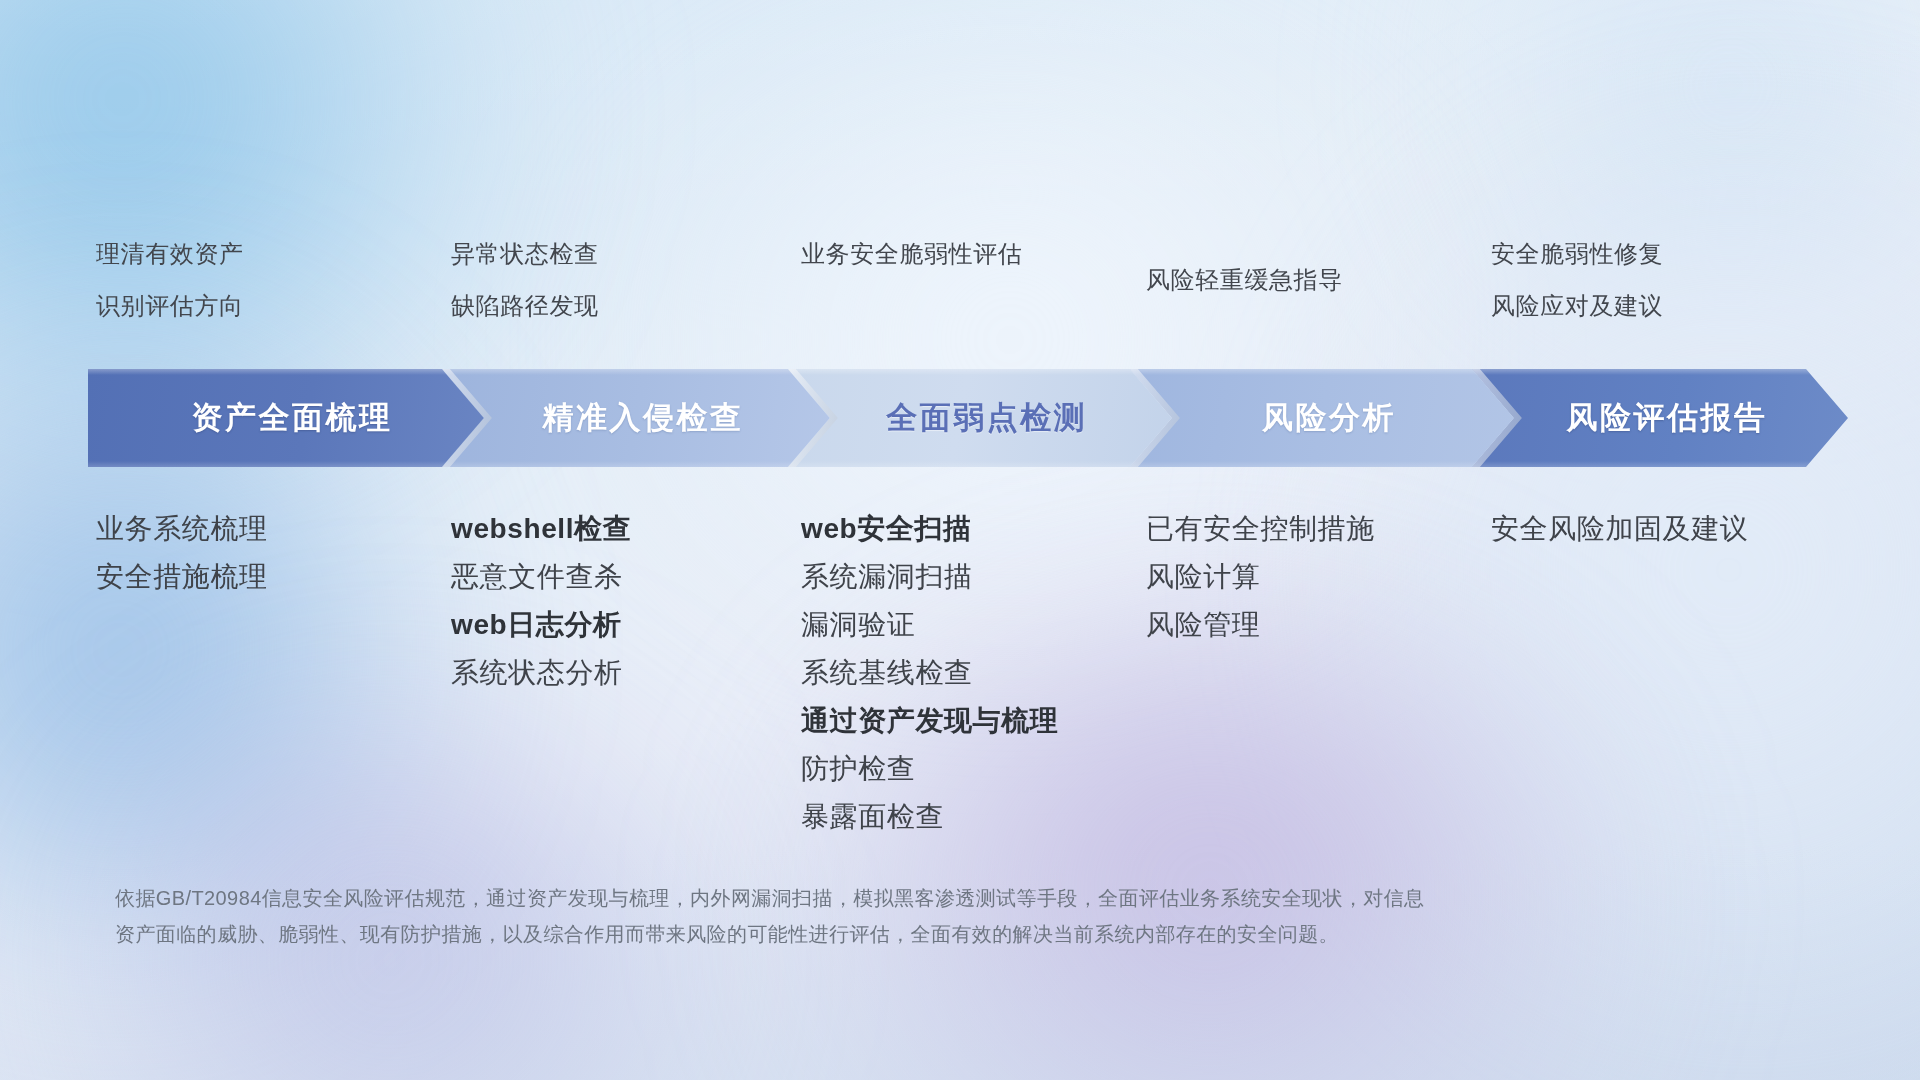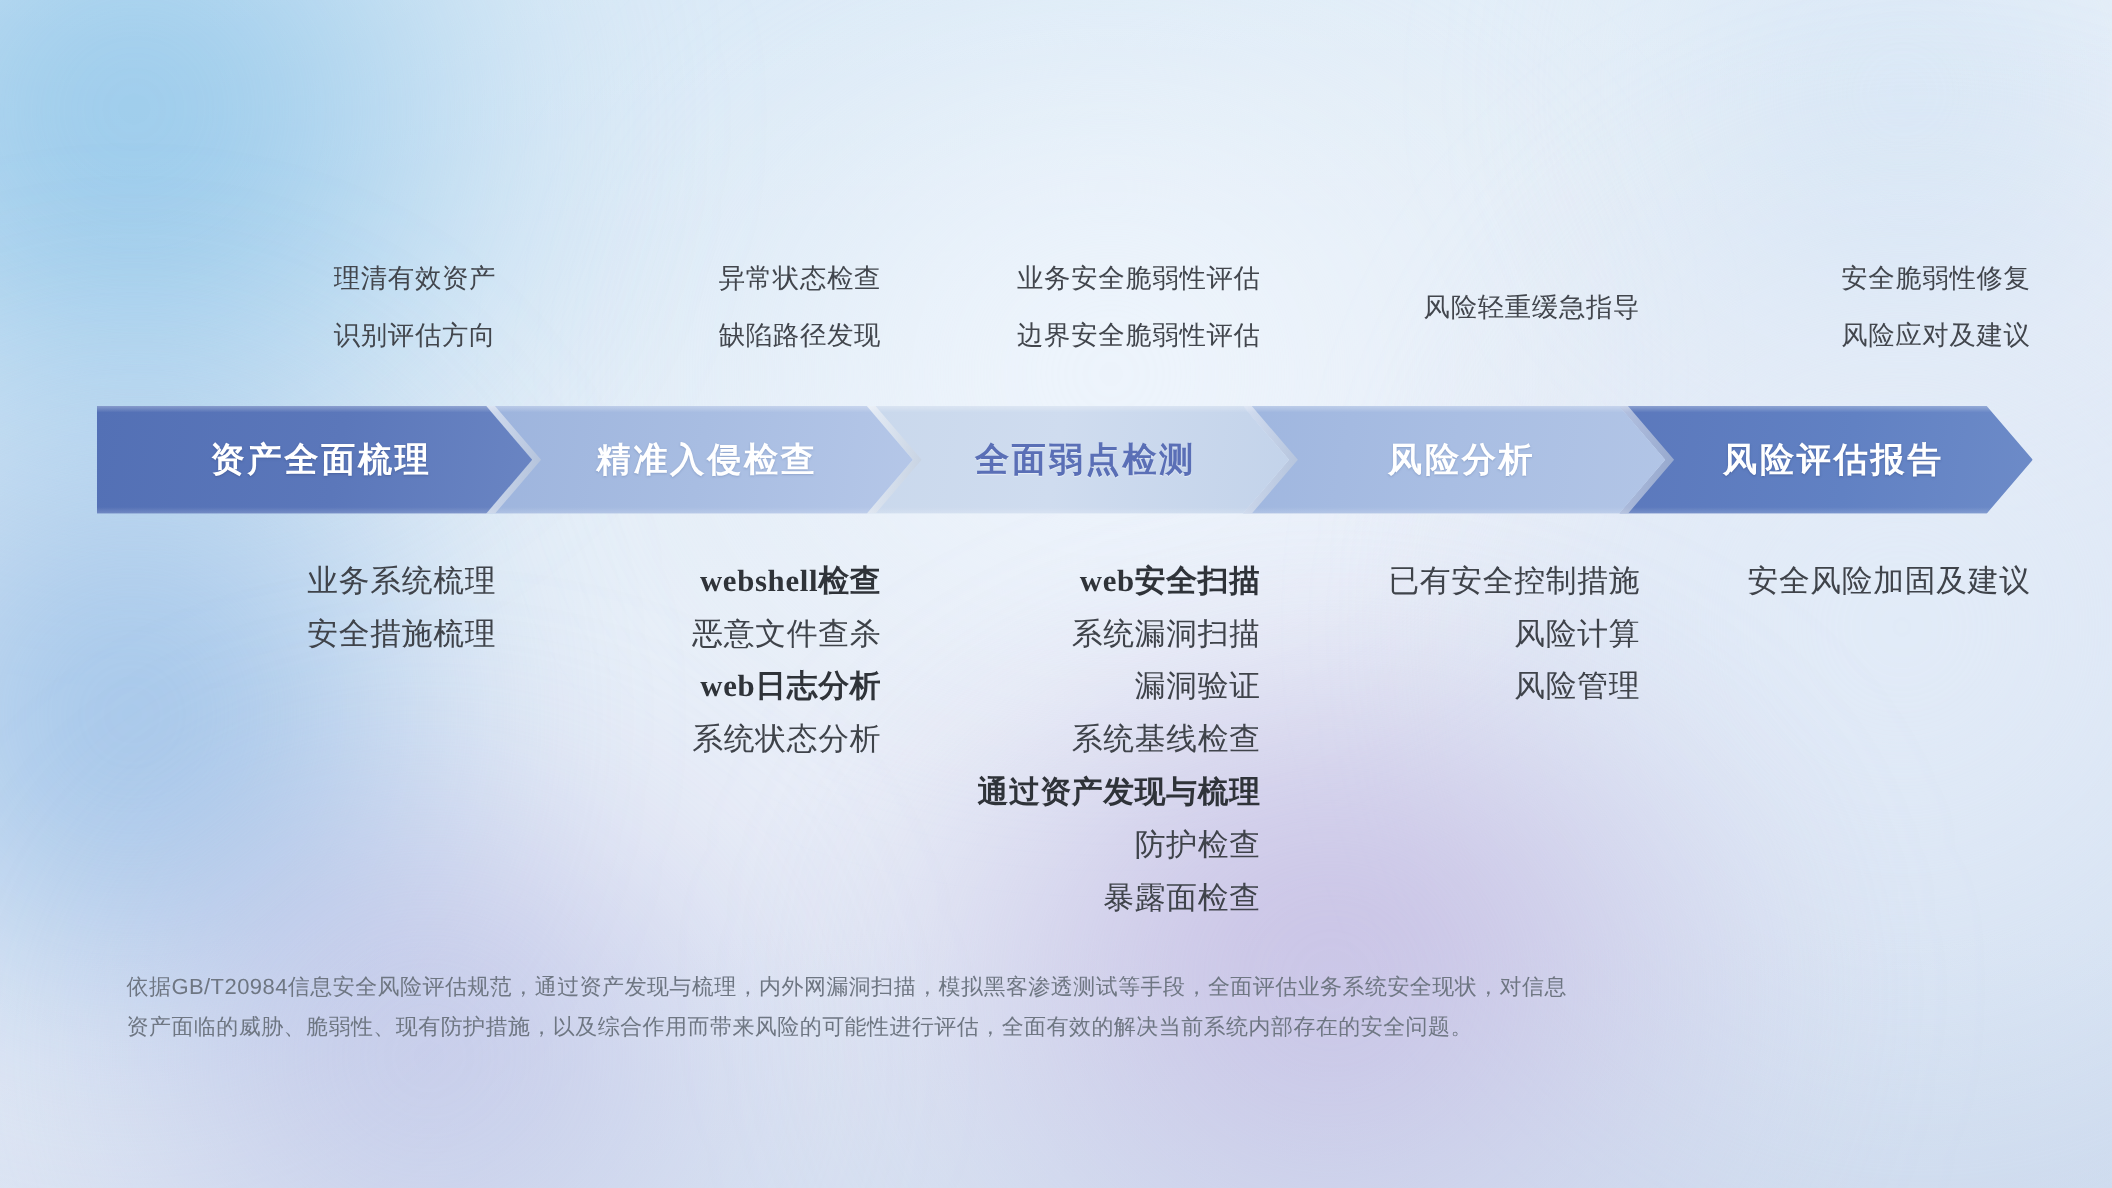--- a/index.html
+++ b/index.html
@@ -87,23 +87,22 @@
   }
 
   
   .col-grid {
     position: absolute;
     display: flex;
     left: 96px;
     width: 1750px;
   }
   .col {
-    text-align: right;
+    text-align: left;
     color: #3c3f45;
-    font-family: Liberation Serif, serif;
   }
   
   .c1 { width: 355px; }
   .c2 { width: 350px; }
   .c3 { width: 345px; }
   .c4 { width: 345px; }
   .c5 { width: 355px; }
 
   
   .top-notes {
@@ -271,21 +270,20 @@
         <div class="note-line">识别评估方向</div>
       </div>
 
       <div class="col c2">
         <div class="note-line">异常状态检查</div>
         <div class="note-line">缺陷路径发现</div>
       </div>
 
       <div class="col c3">
         <div class="note-line">业务安全脆弱性评估</div>
-        <div class="note-line">边界安全脆弱性评估</div>
       </div>
 
       <div class="col c4 shift-down">
         <div class="note-line">风险轻重缓急指导</div>
       </div>
 
       <div class="col c5">
         <div class="note-line">安全脆弱性修复</div>
         <div class="note-line">风险应对及建议</div>
       </div>

